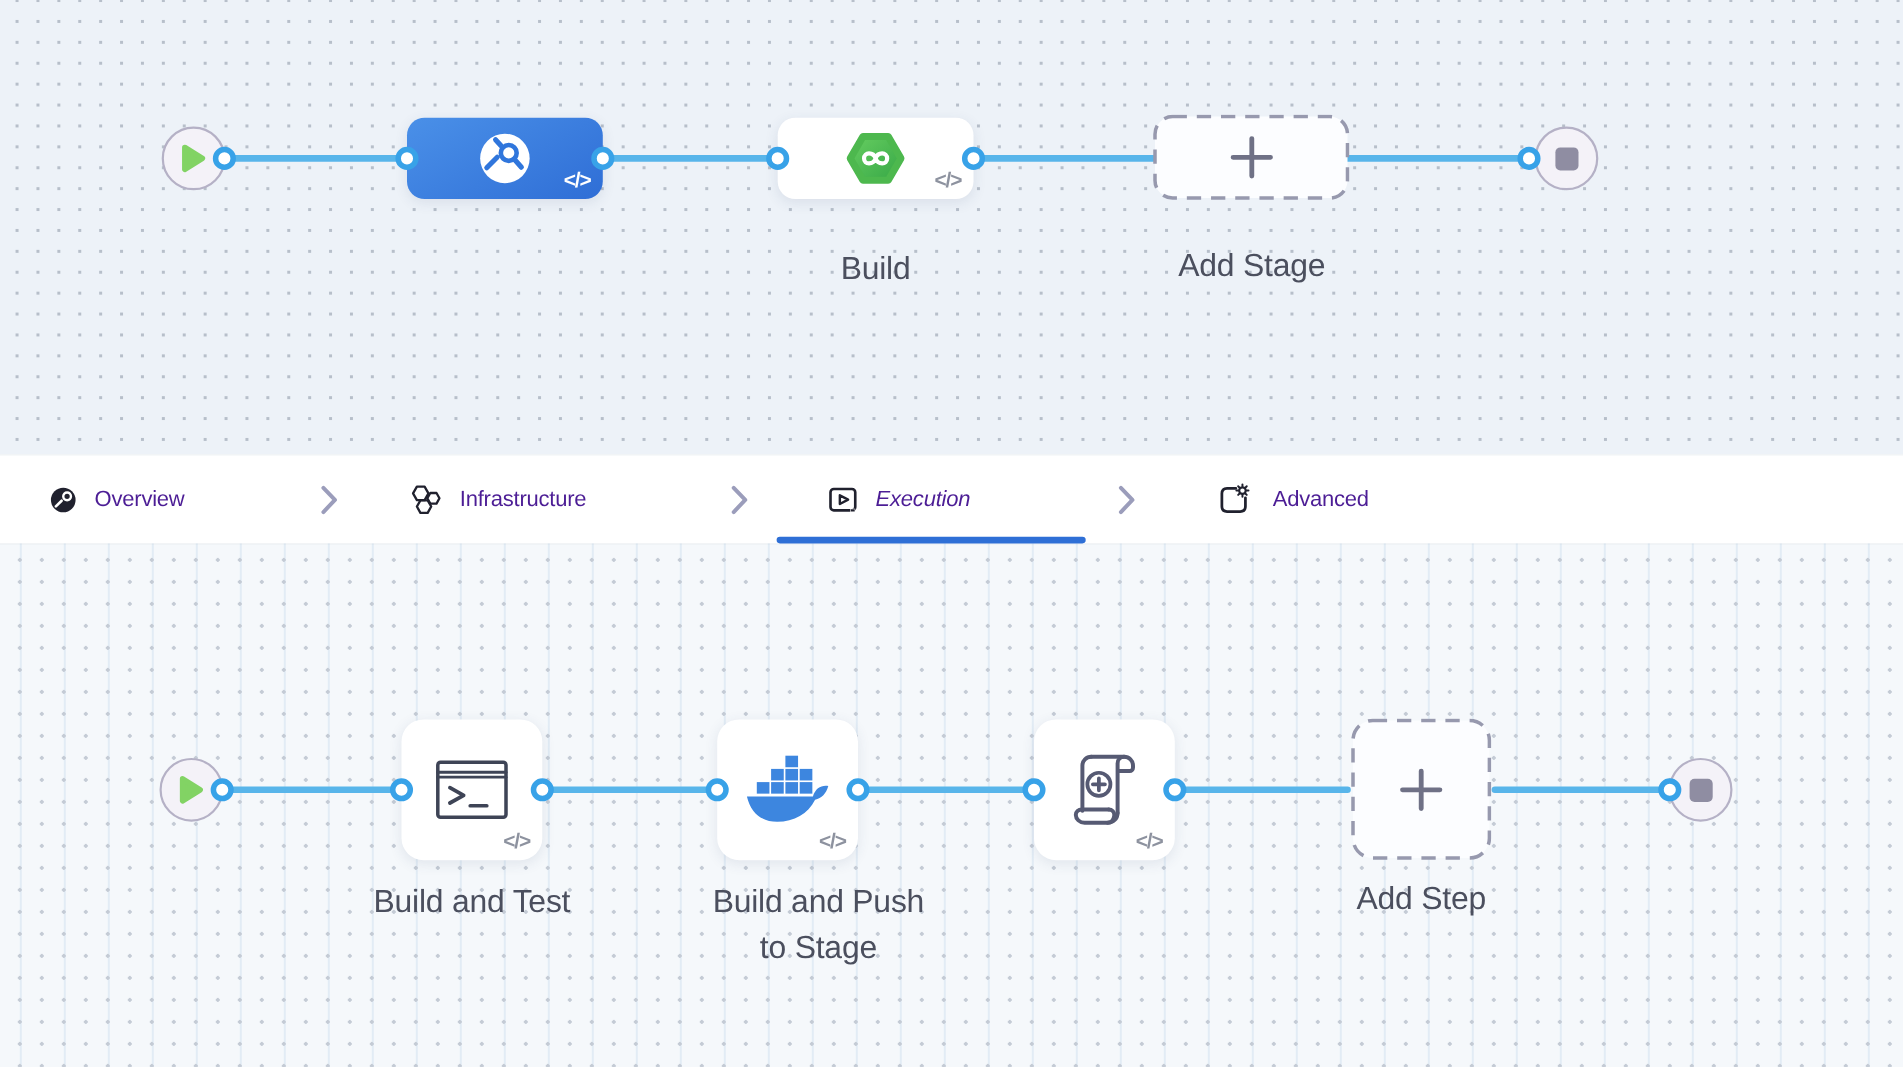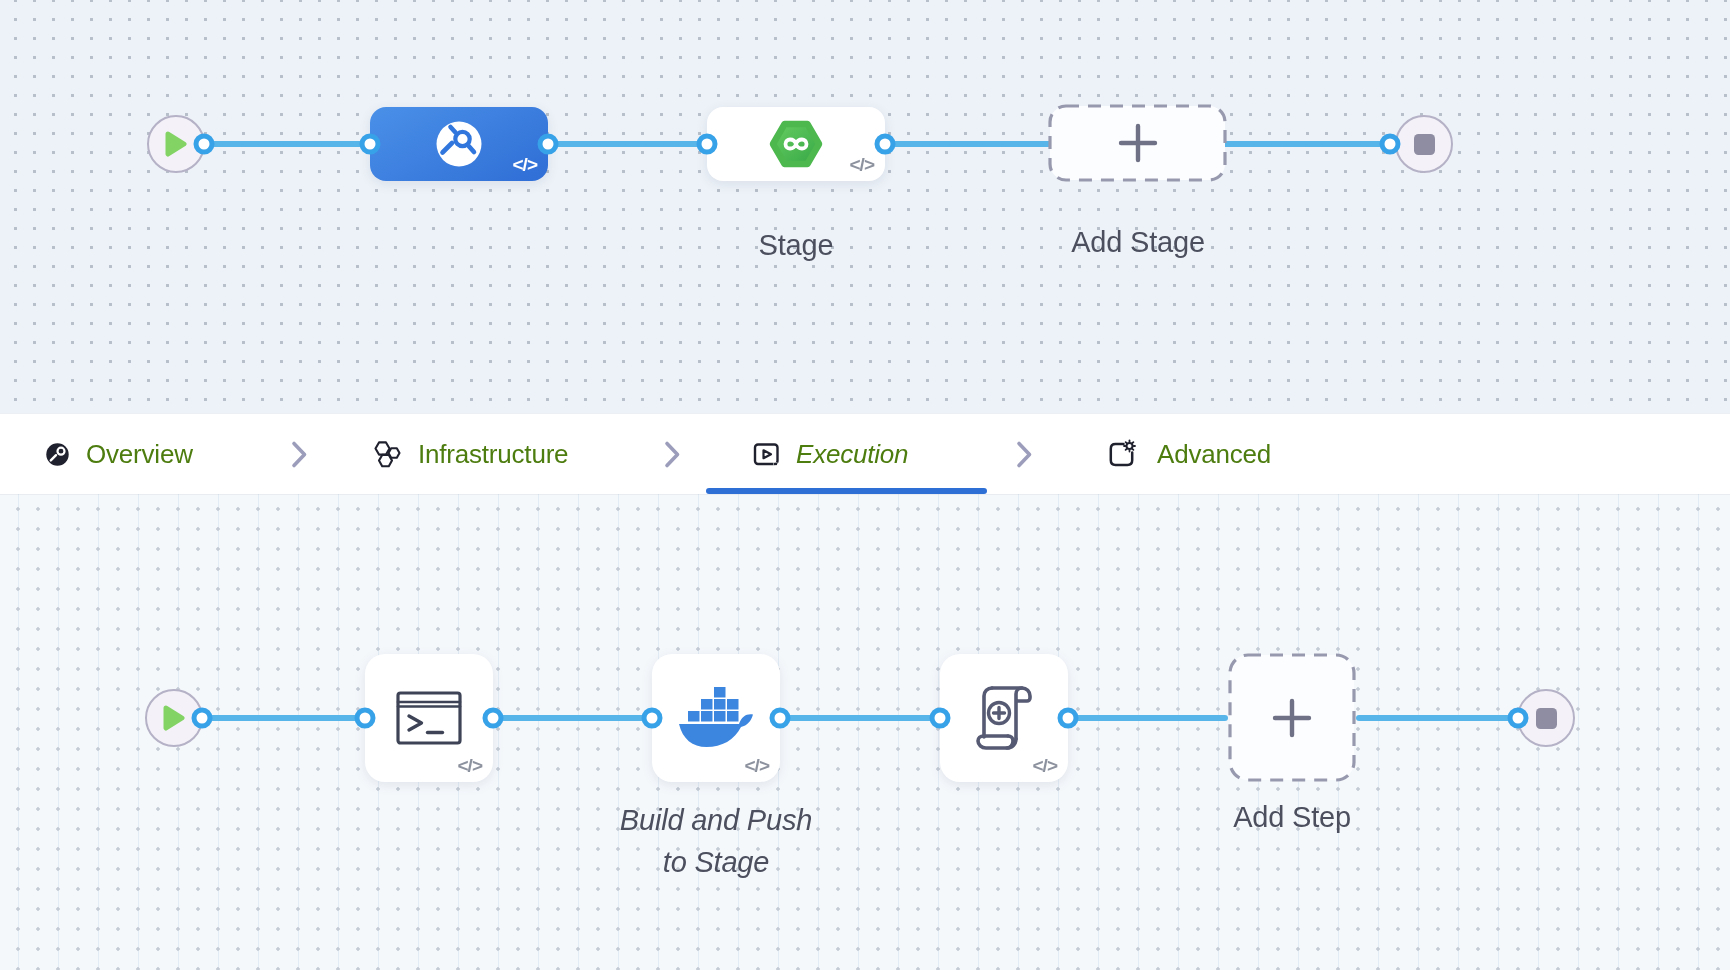--- a/index.html
+++ b/index.html
@@ -51,21 +51,21 @@
   .code-badge.on-blue{color:#ffffff;}
 
   
   .node-label{position:absolute;width:360px;text-align:center;font-size:29px;line-height:42px;
         color:#4b4f5e;letter-spacing:-.2px;z-index:2;}
 
   
   .tabbar{position:absolute;left:0;top:413px;width:1730px;height:80px;background:#ffffff;
         border-top:1px solid #eceff3;box-shadow:0 1px 0 rgba(20,30,60,.05);z-index:6;}
   .tab{position:absolute;top:0;height:80px;display:flex;align-items:center;gap:15px;cursor:pointer;}
-  .tab-label{font-size:26px;font-weight:500;color:#4d7c0f;letter-spacing:-.2px;white-space:nowrap;}
+  .tab-label{font-size:20px;font-weight:500;color:#4c1d95;letter-spacing:-.2px;white-space:nowrap;}
   .tab-sep{position:absolute;top:26px;}
   .tab-underline{position:absolute;left:706px;top:74px;width:281px;height:6px;background:#2e6fd6;border-radius:3px;}
 </style>
 </head>
 <body>
 
 <div class="screen">
 
   <div class="canvas canvas-top">
 
@@ -117,21 +117,21 @@
       <div class="stop-square"></div>
     </div>
 
     <div class="port" style="left:204px;top:144px;"></div>
     <div class="port" style="left:370px;top:144px;"></div>
     <div class="port" style="left:548px;top:144px;"></div>
     <div class="port" style="left:707px;top:144px;"></div>
     <div class="port" style="left:885px;top:144px;"></div>
     <div class="port" style="left:1390px;top:144px;"></div>
 
-    <div class="node-label" style="left:616px;top:224px;">Stage</div>
+    <div class="node-label" style="left:616px;top:224px;">Build</div>
     <div class="node-label" style="left:958px;top:221px;">Add Stage</div>
   </div>
 
   <div class="tabbar">
 
     <div class="tab" style="left:44px;">
       <svg width="27" height="27" viewBox="0 0 27 27">
         <circle cx="13.5" cy="13.5" r="11.2" fill="#20212e"></circle>
         <circle cx="17" cy="10.2" r="3.5" fill="#20212e" stroke="#ffffff" stroke-width="2.2"></circle>
         <line x1="6.8" y1="19.4" x2="12" y2="14.2" stroke="#ffffff" stroke-width="2.4" stroke-linecap="round"></line>
@@ -267,21 +267,24 @@
 
     <div class="port" style="left:202px;top:225px;"></div>
     <div class="port" style="left:365px;top:225px;"></div>
     <div class="port" style="left:493px;top:225px;"></div>
     <div class="port" style="left:652px;top:225px;"></div>
     <div class="port" style="left:780px;top:225px;"></div>
     <div class="port" style="left:940px;top:225px;"></div>
     <div class="port" style="left:1068px;top:225px;"></div>
     <div class="port" style="left:1518px;top:225px;"></div>
 
-    <div class="node-label" style="left:536px;top:306px;font-style:italic;">
+    <div class="node-label" style="left:249px;top:306px;">
+      <div>Build and Test</div>
+    </div>
+    <div class="node-label" style="left:564px;top:306px;">
       <div>Build and Push</div>
       <div>to Stage</div>
     </div>
     <div class="node-label" style="left:1112px;top:303px;">
       <div>Add Step</div>
     </div>
   </div>
 
 </div>
 

